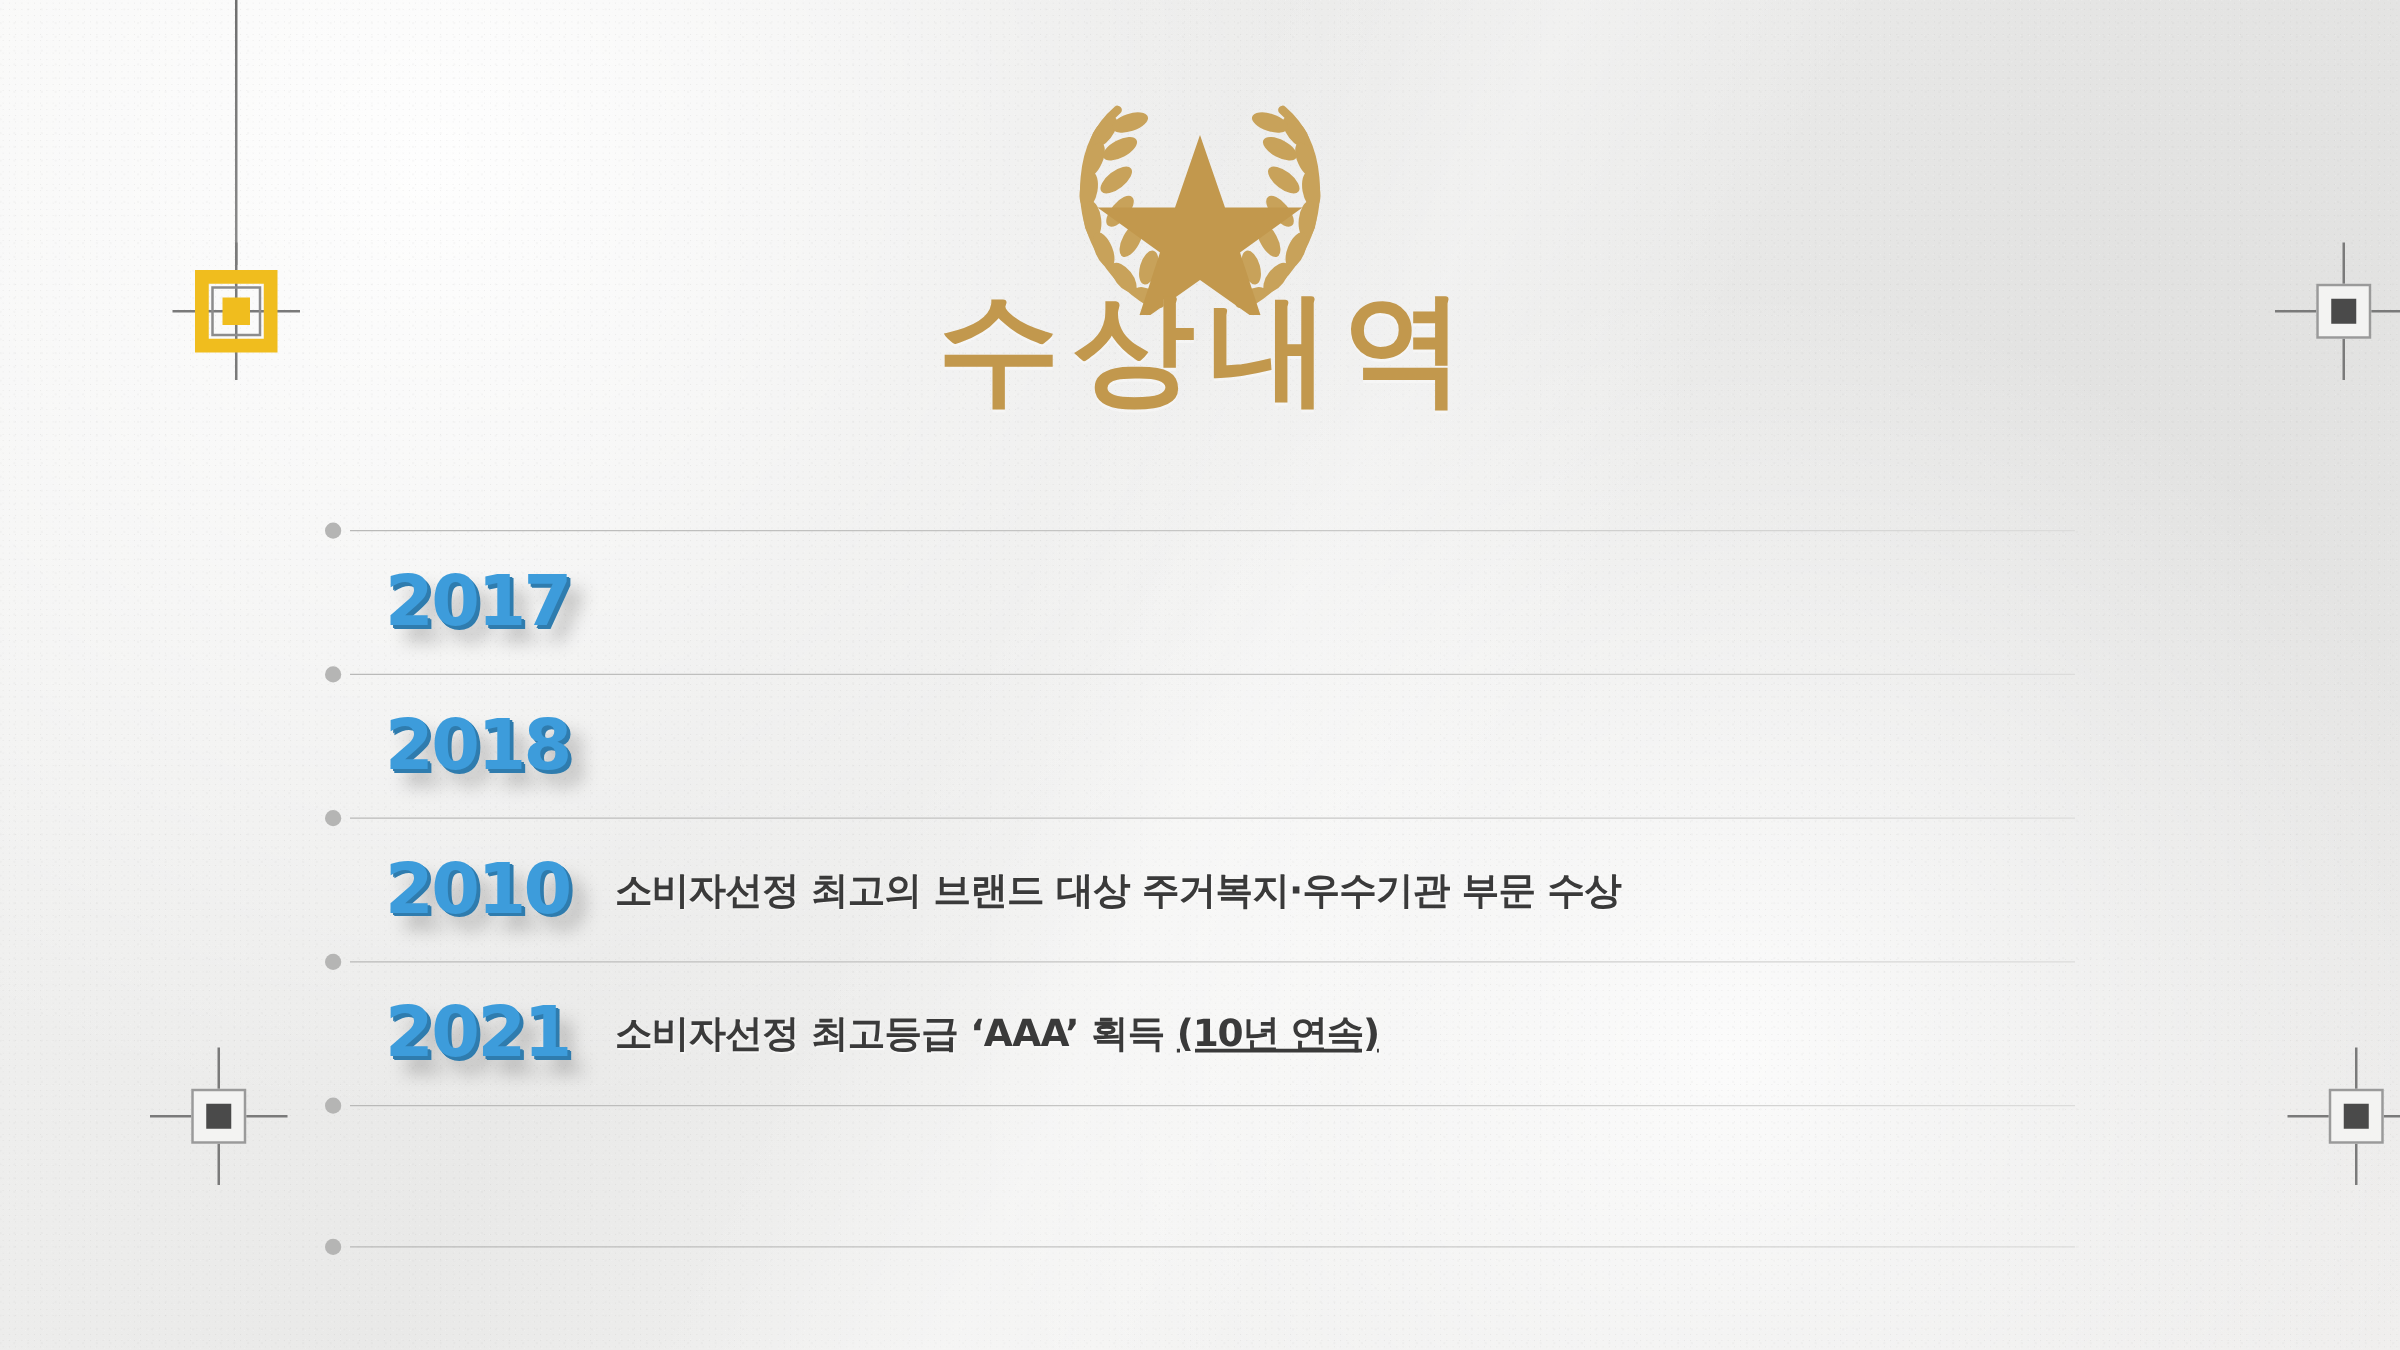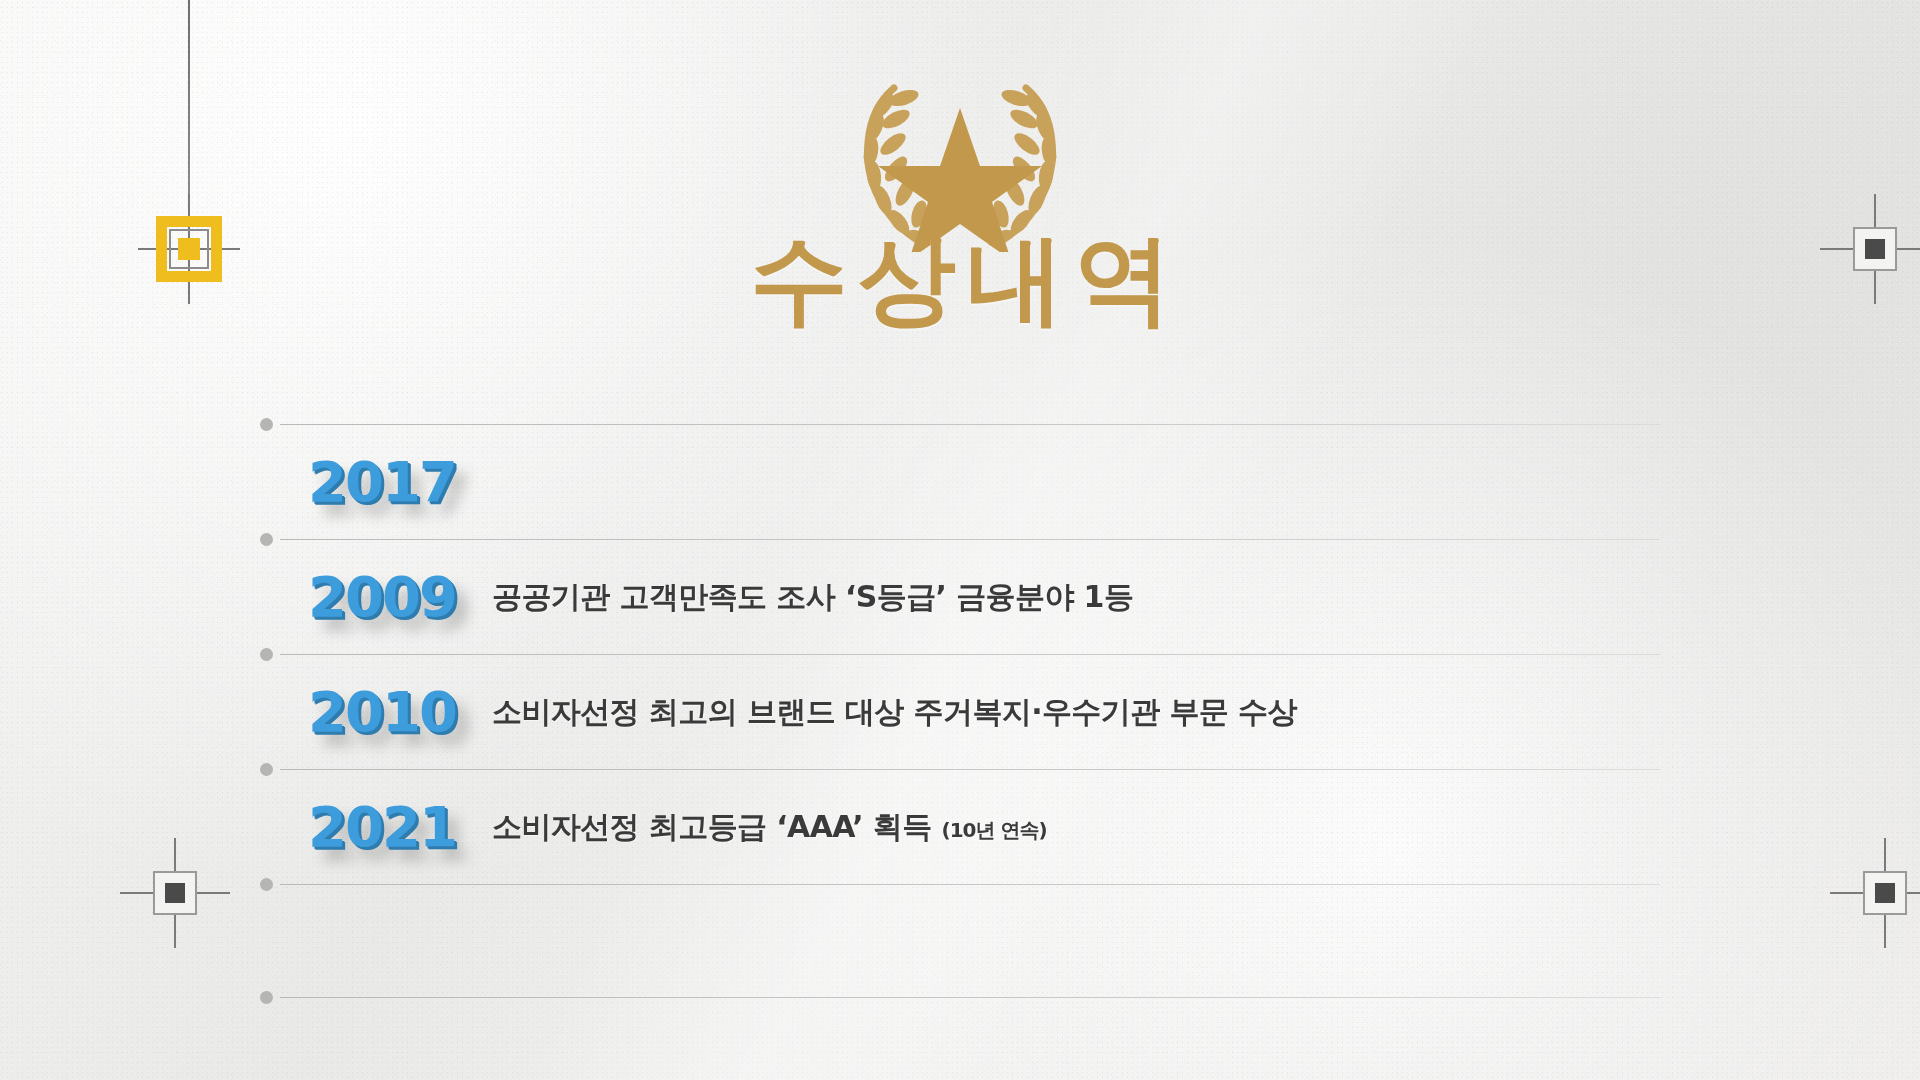--- a/index.html
+++ b/index.html
@@ -171,23 +171,24 @@
     flex: 1 1 auto;
     font-family: "DejaVu Sans", "Liberation Sans", sans-serif;
     font-size: 30px;
     font-weight: 700;
     color: #3a3a3a;
     letter-spacing: -0.6px;
     white-space: nowrap;
     text-shadow: 1px 1px 0 rgba(255,255,255,0.5);
   }
   .desc .note {
-    font-size: 20px;
+    font-size: 30px;
     font-weight: 700;
     letter-spacing: -1px;
+    text-decoration: underline;
   }
 </style>
 </head>
 <body>
 
 <div id="stage">
 
   <div id="grain"></div>
   <div id="sheen"></div>
 
@@ -279,24 +280,21 @@
 
     <div class="row">
       <div class="year">2017</div>
     </div>
 
     <div class="sep">
       <div class="dot"></div>
     </div>
 
     <div class="row">
-      <div class="year">2009</div>
-      <div class="desc">
-        <span>공공기관 고객만족도 조사 ‘S등급’ 금융분야 1등</span><span class="note"></span>
-      </div>
+      <div class="year">2018</div>
     </div>
 
     <div class="sep">
       <div class="dot"></div>
     </div>
 
     <div class="row">
       <div class="year">2010</div>
       <div class="desc">
         <span>소비자선정 최고의 브랜드 대상 주거복지·우수기관 부문 수상</span><span class="note"></span>

